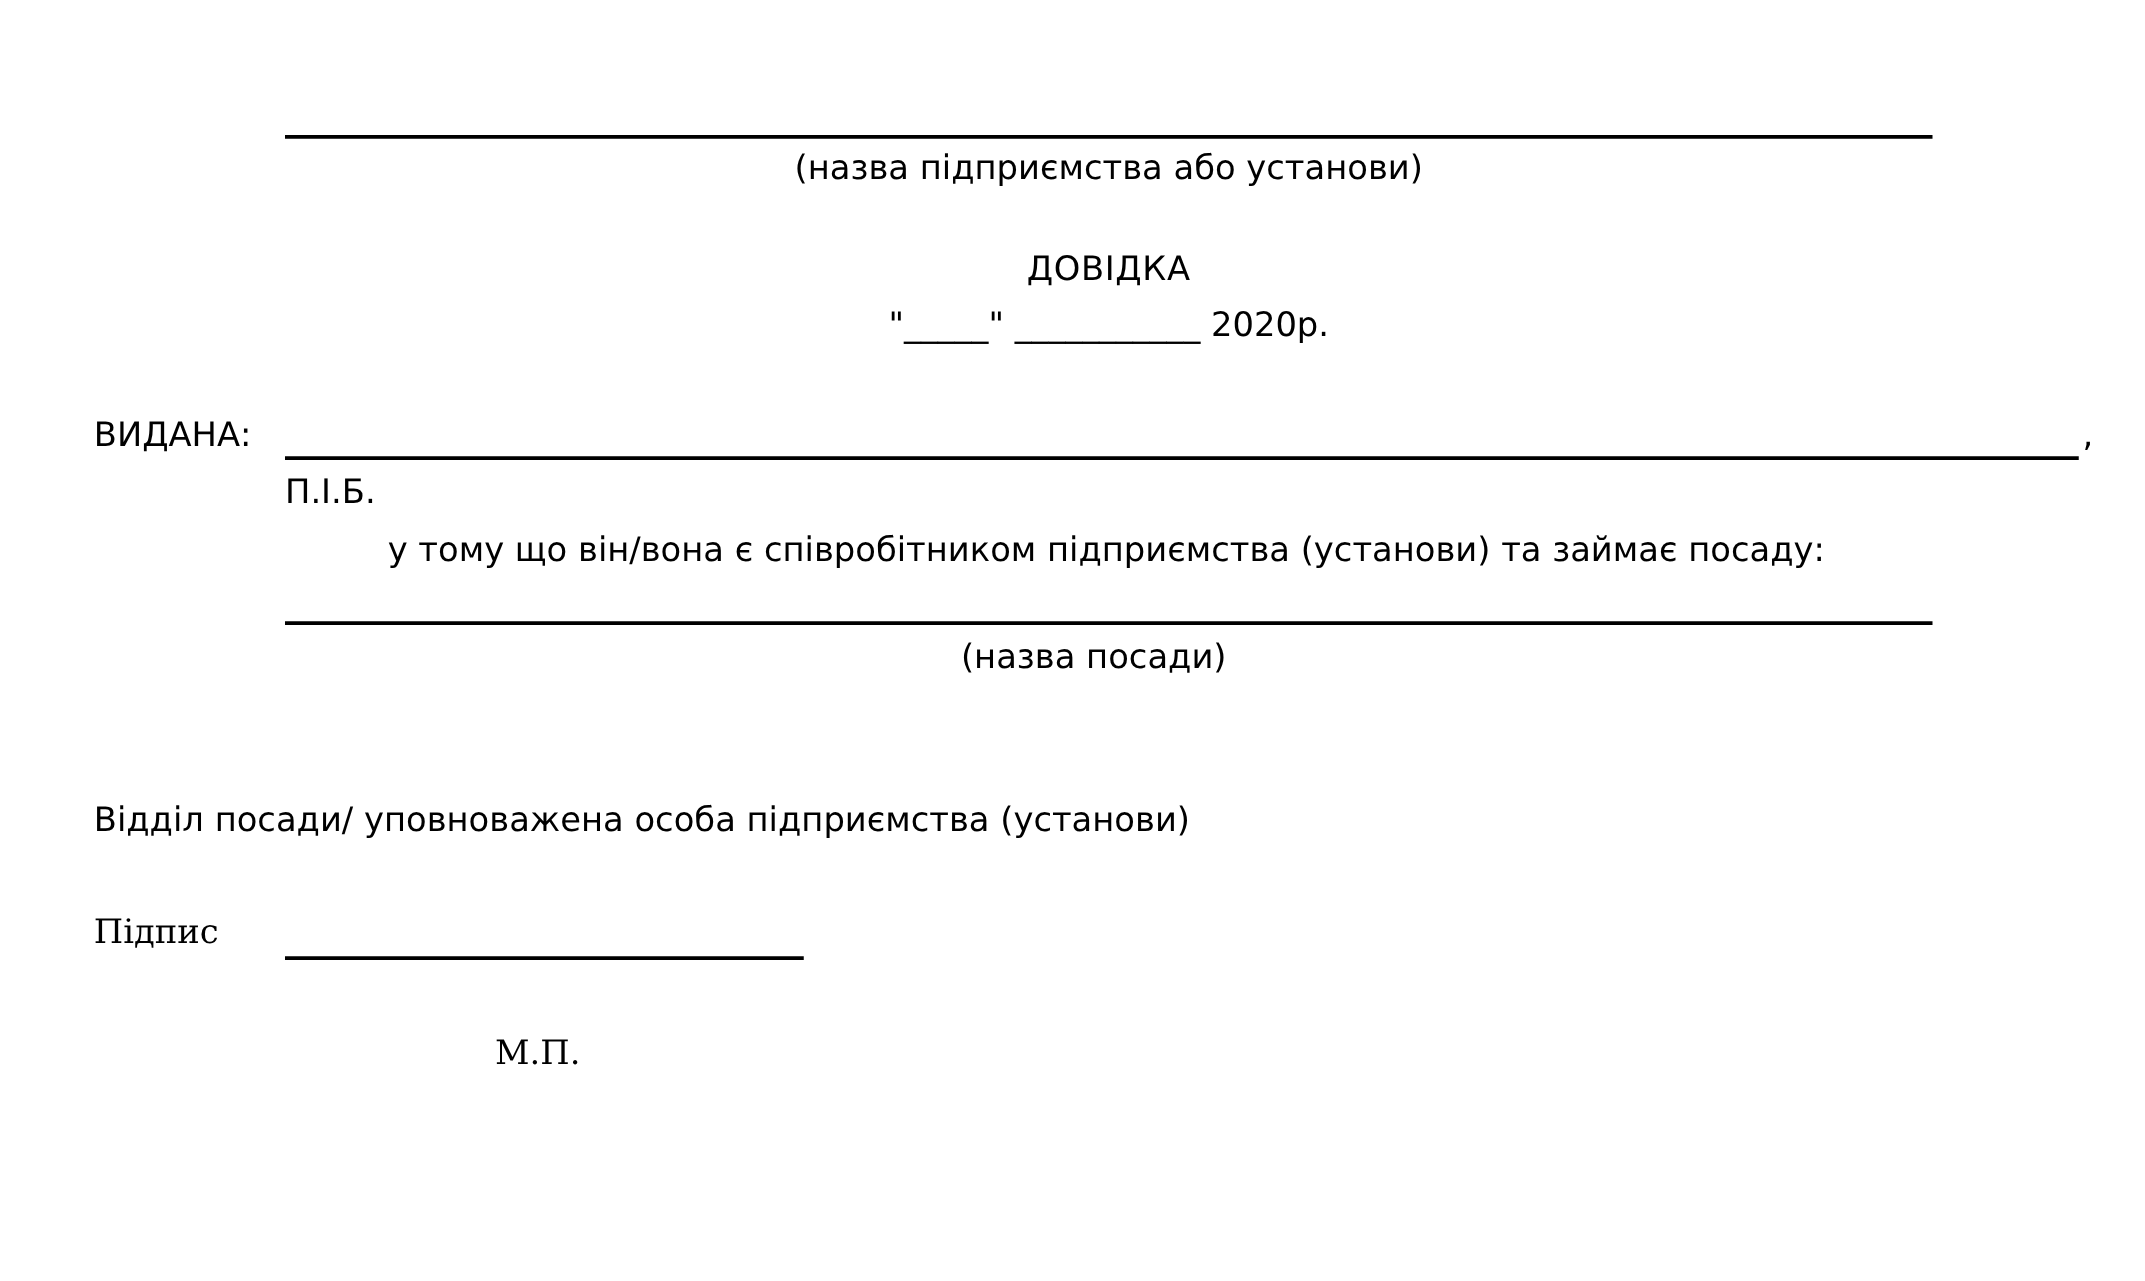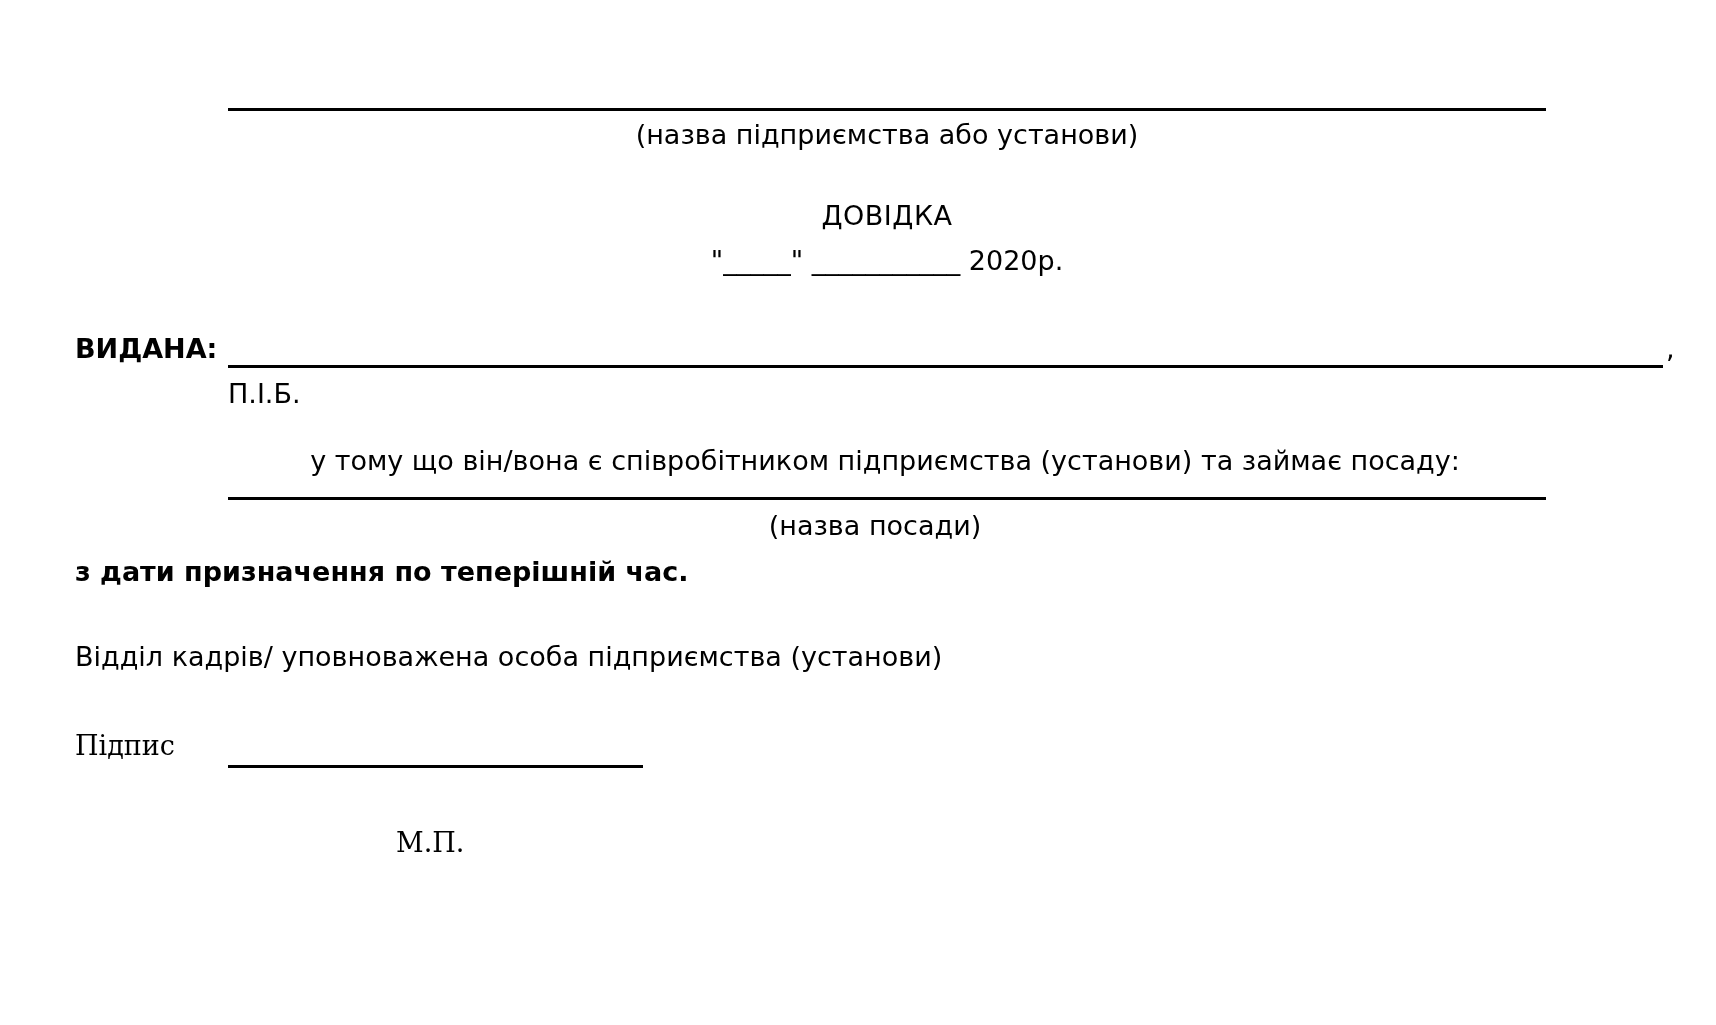--- a/index.html
+++ b/index.html
@@ -66,21 +66,21 @@
     font-size: 27px;
     white-space: pre;
   }
 
   
   .issued-label {
     position: absolute;
     left: 75px;
     top: 333px;
     font-size: 27px;
-    font-weight: bold;
+    font-weight: normal;
   }
   .issued-rule {
     left: 228px;
     top: 365px;
     width: 1435px;
   }
   .issued-comma {
     position: absolute;
     left: 1666px;
     top: 333px;
@@ -96,21 +96,20 @@
     font-size: 27px;
   }
 
   .body-line {
     position: absolute;
     left: 150px;
     top: 425px;
     width: 1470px;
     text-align: center;
     font-size: 27px;
-    margin-top: 20px;
   }
 
   
   .position-rule {
     left: 228px;
     top: 497px;
     width: 1318px;
   }
   .position-caption {
     position: absolute;
@@ -173,22 +172,21 @@
   <div class="issued-label">ВИДАНА:</div>
   <div class="rule issued-rule"></div>
   <div class="issued-comma">,</div>
   <div class="pib-caption">П.І.Б.</div>
 
   <div class="body-line">у тому що він/вона є співробітником підприємства (установи) та займає посаду:</div>
 
   <div class="rule position-rule"></div>
   <div class="position-caption">(назва посади)</div>
 
-  <div class="since-line">з дати призначення по теперішній час.</div>
 
-  <div class="hr-dept-line">Відділ кадрів/ уповноважена особа підприємства (установи)</div>
+  <div class="hr-dept-line">Відділ посади/ уповноважена особа підприємства (установи)</div>
 
   <div class="sign-label">Підпис</div>
   <div class="rule sign-rule"></div>
 
   <div class="stamp-label">М.П.</div>
 
 </div>
 
 </body></html>

